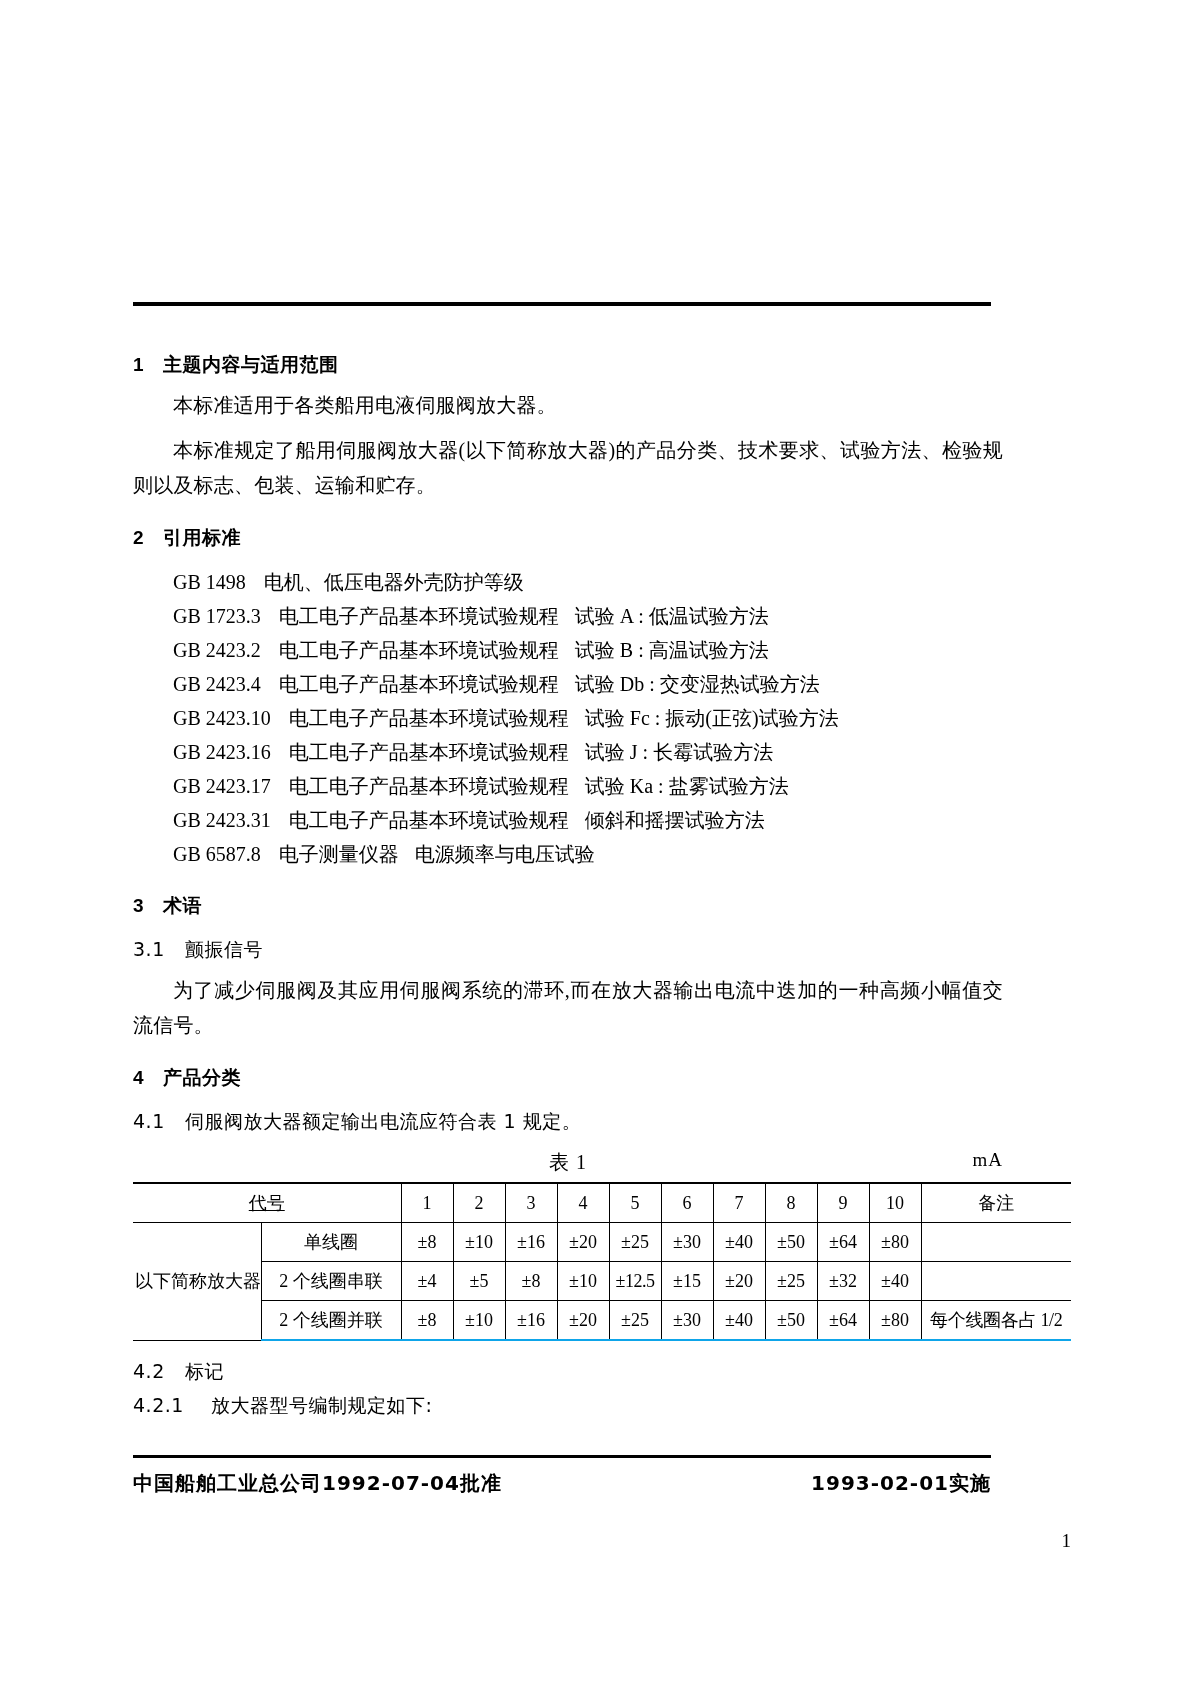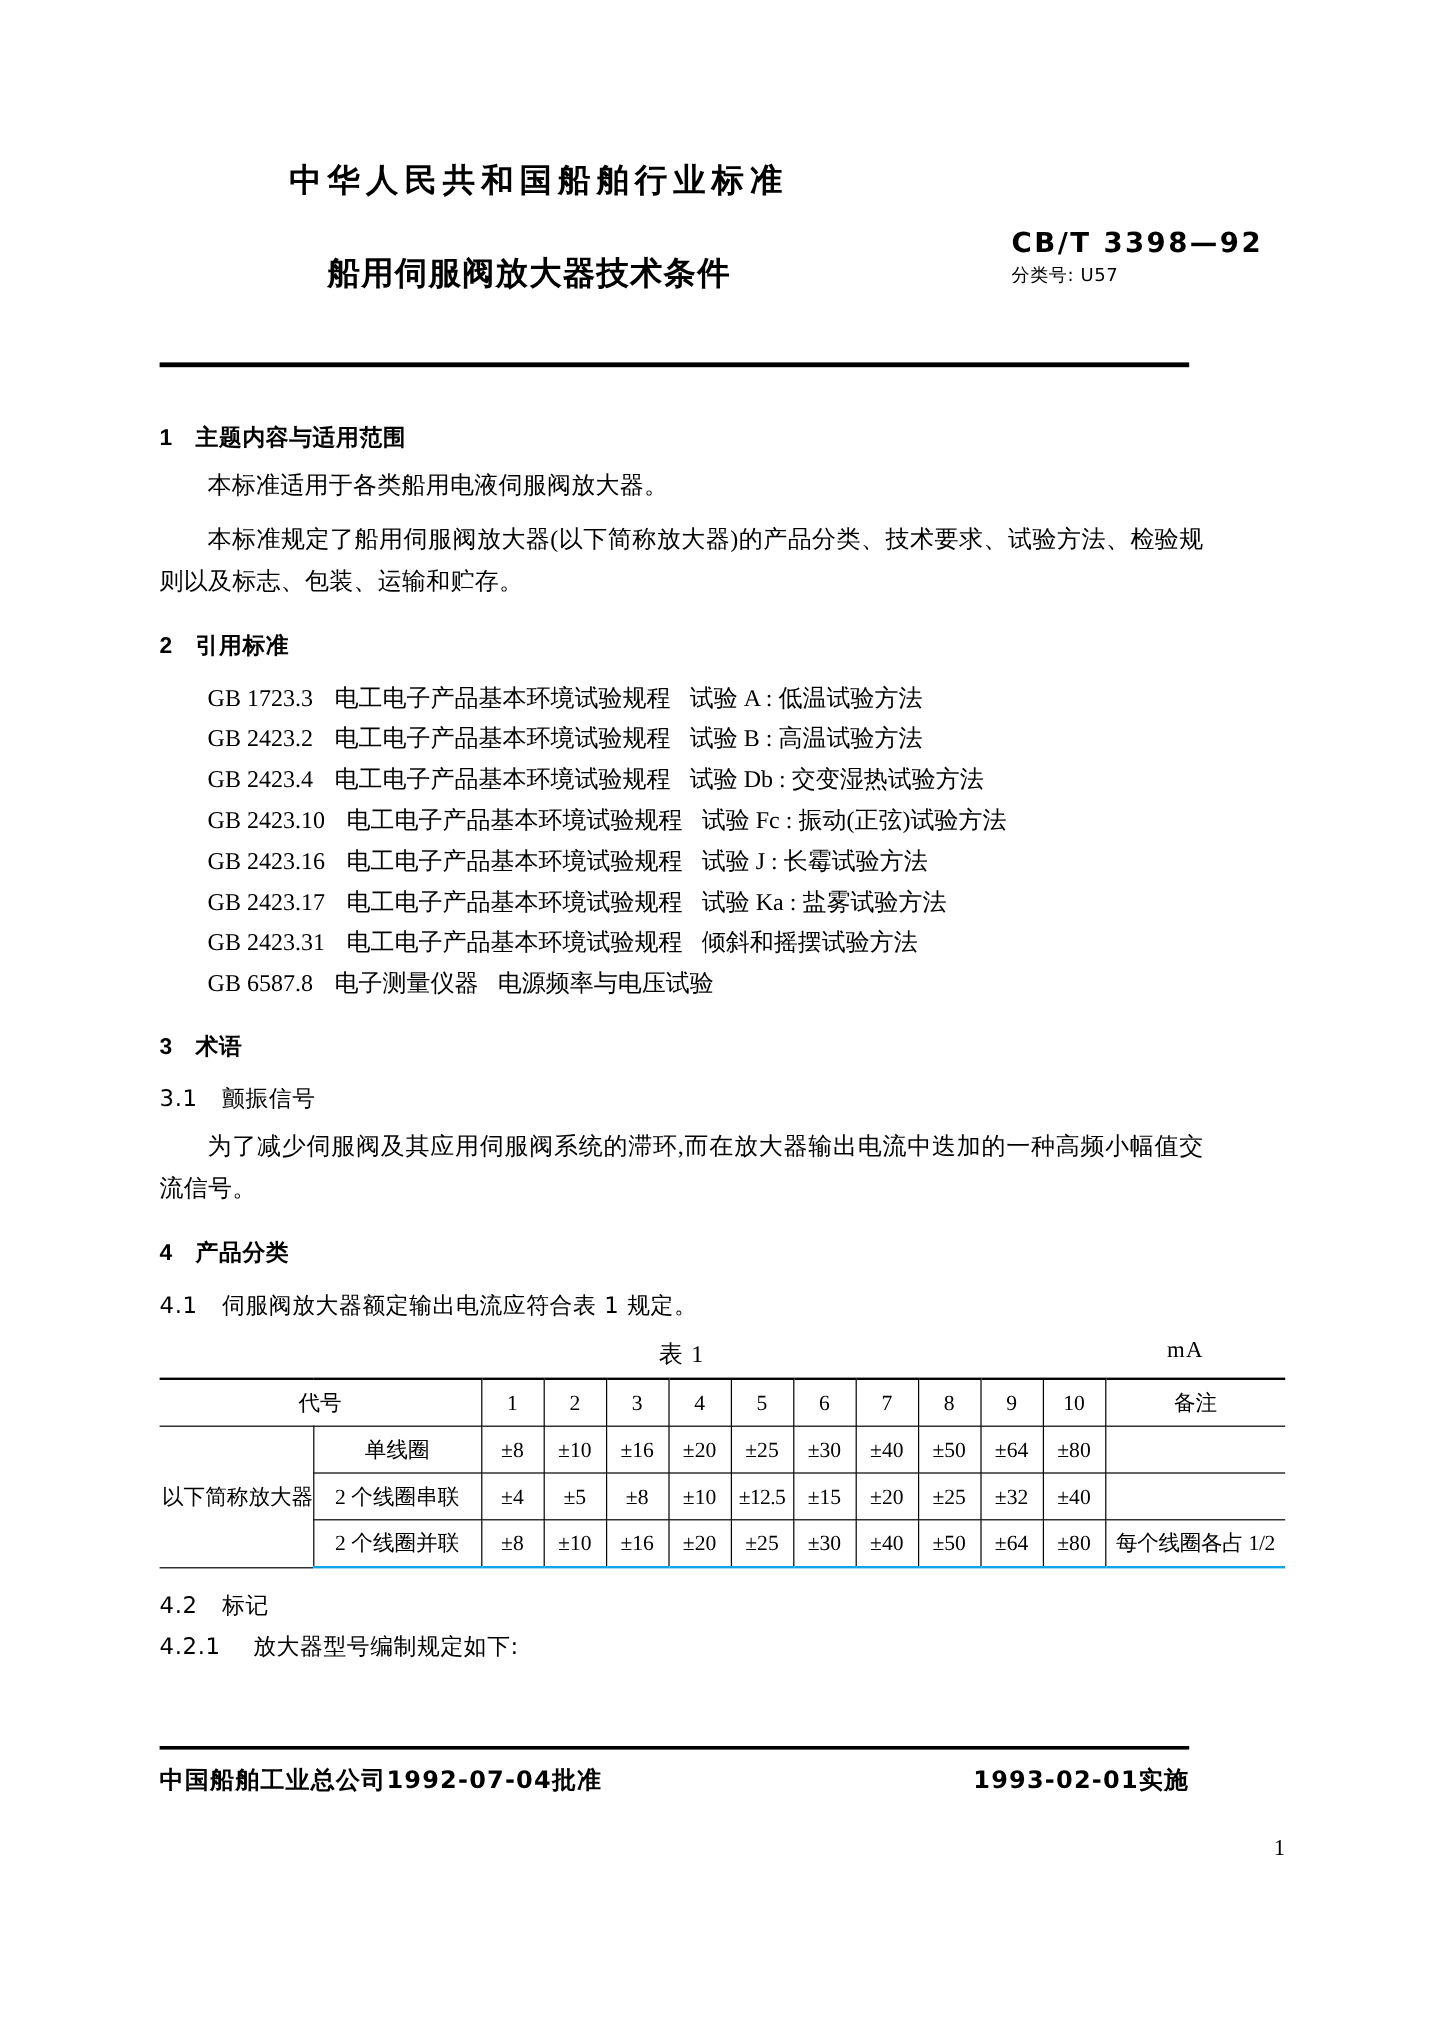--- a/index.html
+++ b/index.html
@@ -164,21 +164,21 @@
     white-space: nowrap;
   }
   table.t1 tr:first-child td, table.t1 tr:first-child th {
     border-top: 2px solid #000;
   }
   table.t1 tr:last-child td {
     border-bottom: 2px solid #0ea5e9;
   }
   table.t1 td.edge-l { border-left: none; }
   table.t1 td.edge-r { border-right: none; }
-  table.t1 th.edge-l { border-left: none; }
+  table.t1 th.edge-l { border-left: none; text-decoration: underline; }
   table.t1 th.edge-r { border-right: none; }
   .col-code { width: 128px; }
   .col-coil { width: 140px; }
   .col-n { width: 52px; }
   .col-rem { width: 150px; }
   .cell-rem {
     font-size: 17px;
     letter-spacing: -0.3px;
   }
   .cell-val { font-size: 18px; }
@@ -221,42 +221,35 @@
     top: 1530px;
     font-size: 19px;
     font-family: "Liberation Serif", serif;
   }
 </style>
 </head>
 <body>
 
 <div class="page">
 
-  <div class="std-header">
-    <div class="org-title">中华人民共和国船舶行业标准</div>
-    <div class="std-code-box">
-      <div class="std-code">CB/T 3398—92</div>
-      <div class="std-class">分类号: U57</div>
-    </div>
-    <div class="doc-title">船用伺服阀放大器技术条件</div>
-  </div>
   <div class="rule-thick"></div>
 
   <div class="content">
 
     <div class="sec-head">
       <span class="num">1</span><span>主题内容与适用范围</span>
     </div>
     <p class="para">本标准适用于各类船用电液伺服阀放大器。</p>
     <p class="para">本标准规定了船用伺服阀放大器(以下简称放大器)的产品分类、技术要求、试验方法、检验规则以及标志、包装、运输和贮存。</p>
 
     <div class="sec-head">
       <span class="num">2</span><span>引用标准</span>
     </div>
     <ul class="ref-list">
+      <li><span class="ref-code">GB 1498</span><span class="ref-gap"></span><span>电机、低压电器外壳防护等级</span><span class="ref-gap2"></span><span></span></li>
       <li><span class="ref-code">GB 1723.3</span><span class="ref-gap"></span><span>电工电子产品基本环境试验规程</span><span class="ref-gap2"></span><span>试验 A : 低温试验方法</span></li>
       <li><span class="ref-code">GB 2423.2</span><span class="ref-gap"></span><span>电工电子产品基本环境试验规程</span><span class="ref-gap2"></span><span>试验 B : 高温试验方法</span></li>
       <li><span class="ref-code">GB 2423.4</span><span class="ref-gap"></span><span>电工电子产品基本环境试验规程</span><span class="ref-gap2"></span><span>试验 Db : 交变湿热试验方法</span></li>
       <li><span class="ref-code">GB 2423.10</span><span class="ref-gap"></span><span>电工电子产品基本环境试验规程</span><span class="ref-gap2"></span><span>试验 Fc : 振动(正弦)试验方法</span></li>
       <li><span class="ref-code">GB 2423.16</span><span class="ref-gap"></span><span>电工电子产品基本环境试验规程</span><span class="ref-gap2"></span><span>试验 J : 长霉试验方法</span></li>
       <li><span class="ref-code">GB 2423.17</span><span class="ref-gap"></span><span>电工电子产品基本环境试验规程</span><span class="ref-gap2"></span><span>试验 Ka : 盐雾试验方法</span></li>
       <li><span class="ref-code">GB 2423.31</span><span class="ref-gap"></span><span>电工电子产品基本环境试验规程</span><span class="ref-gap2"></span><span>倾斜和摇摆试验方法</span></li>
       <li><span class="ref-code">GB 6587.8</span><span class="ref-gap"></span><span>电子测量仪器</span><span class="ref-gap2"></span><span>电源频率与电压试验</span></li>
     </ul>
 

